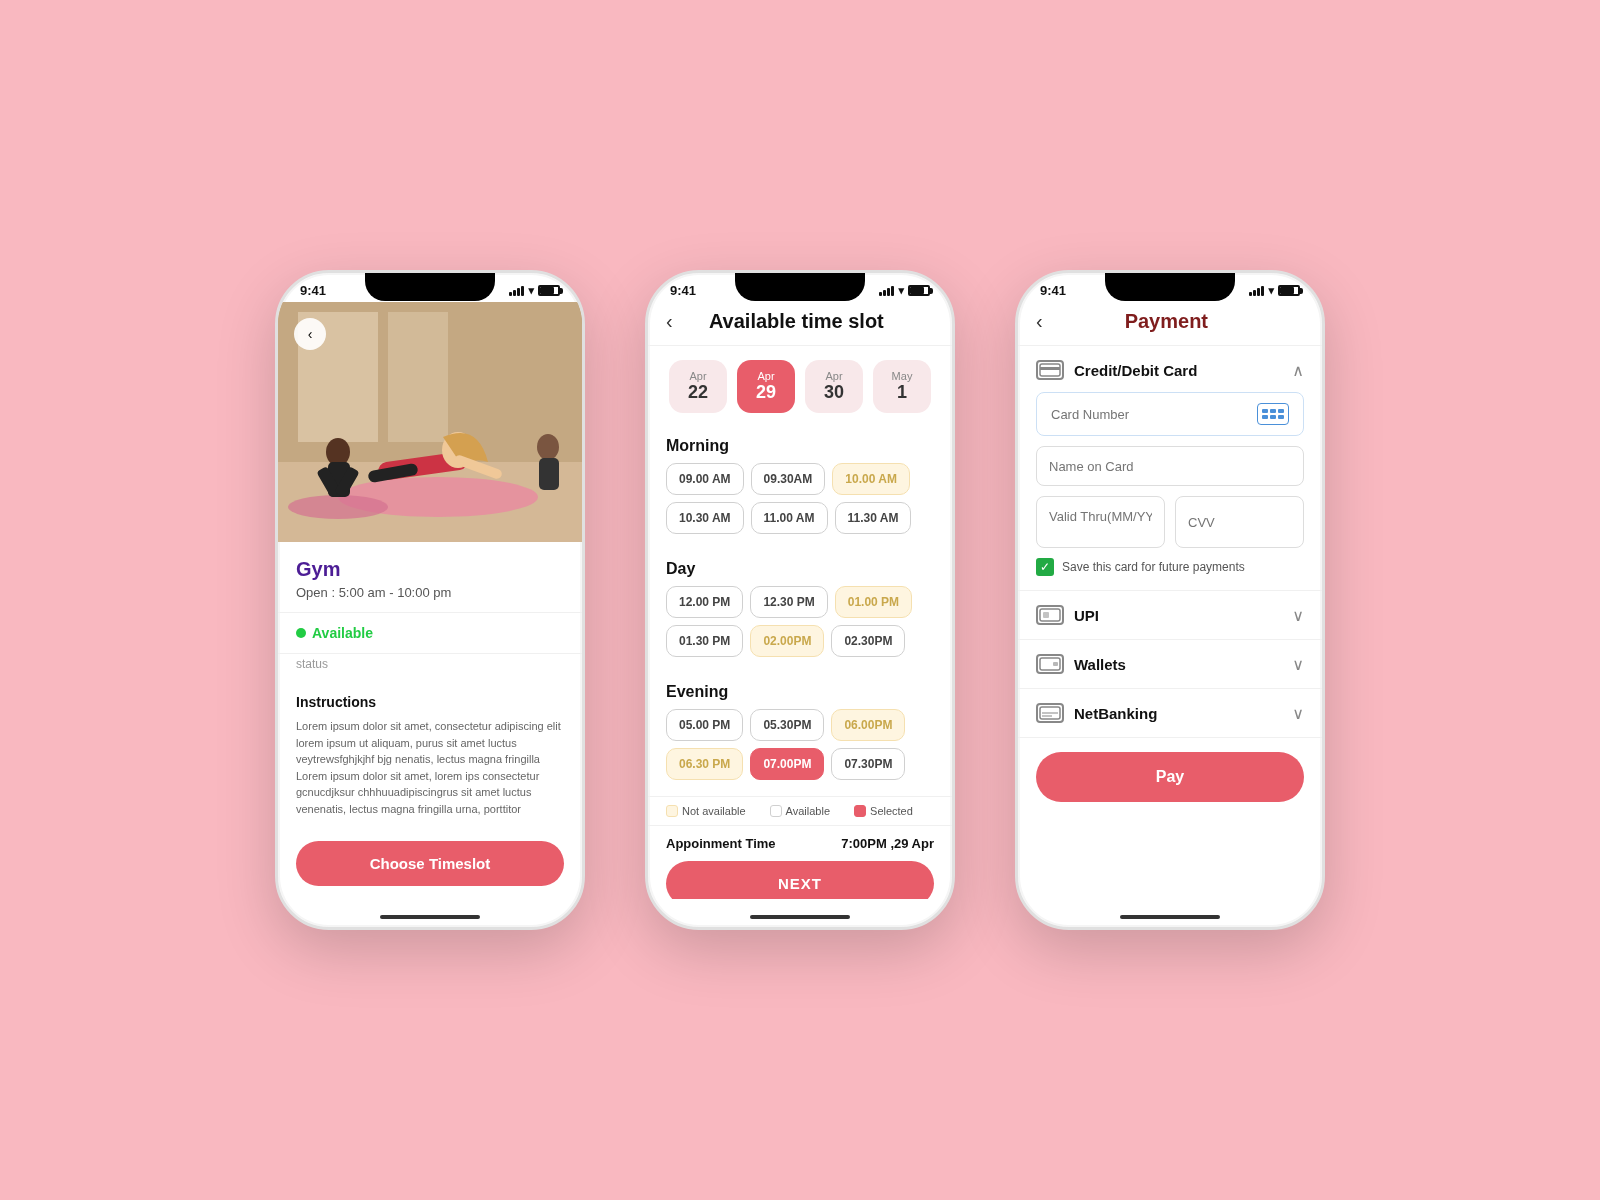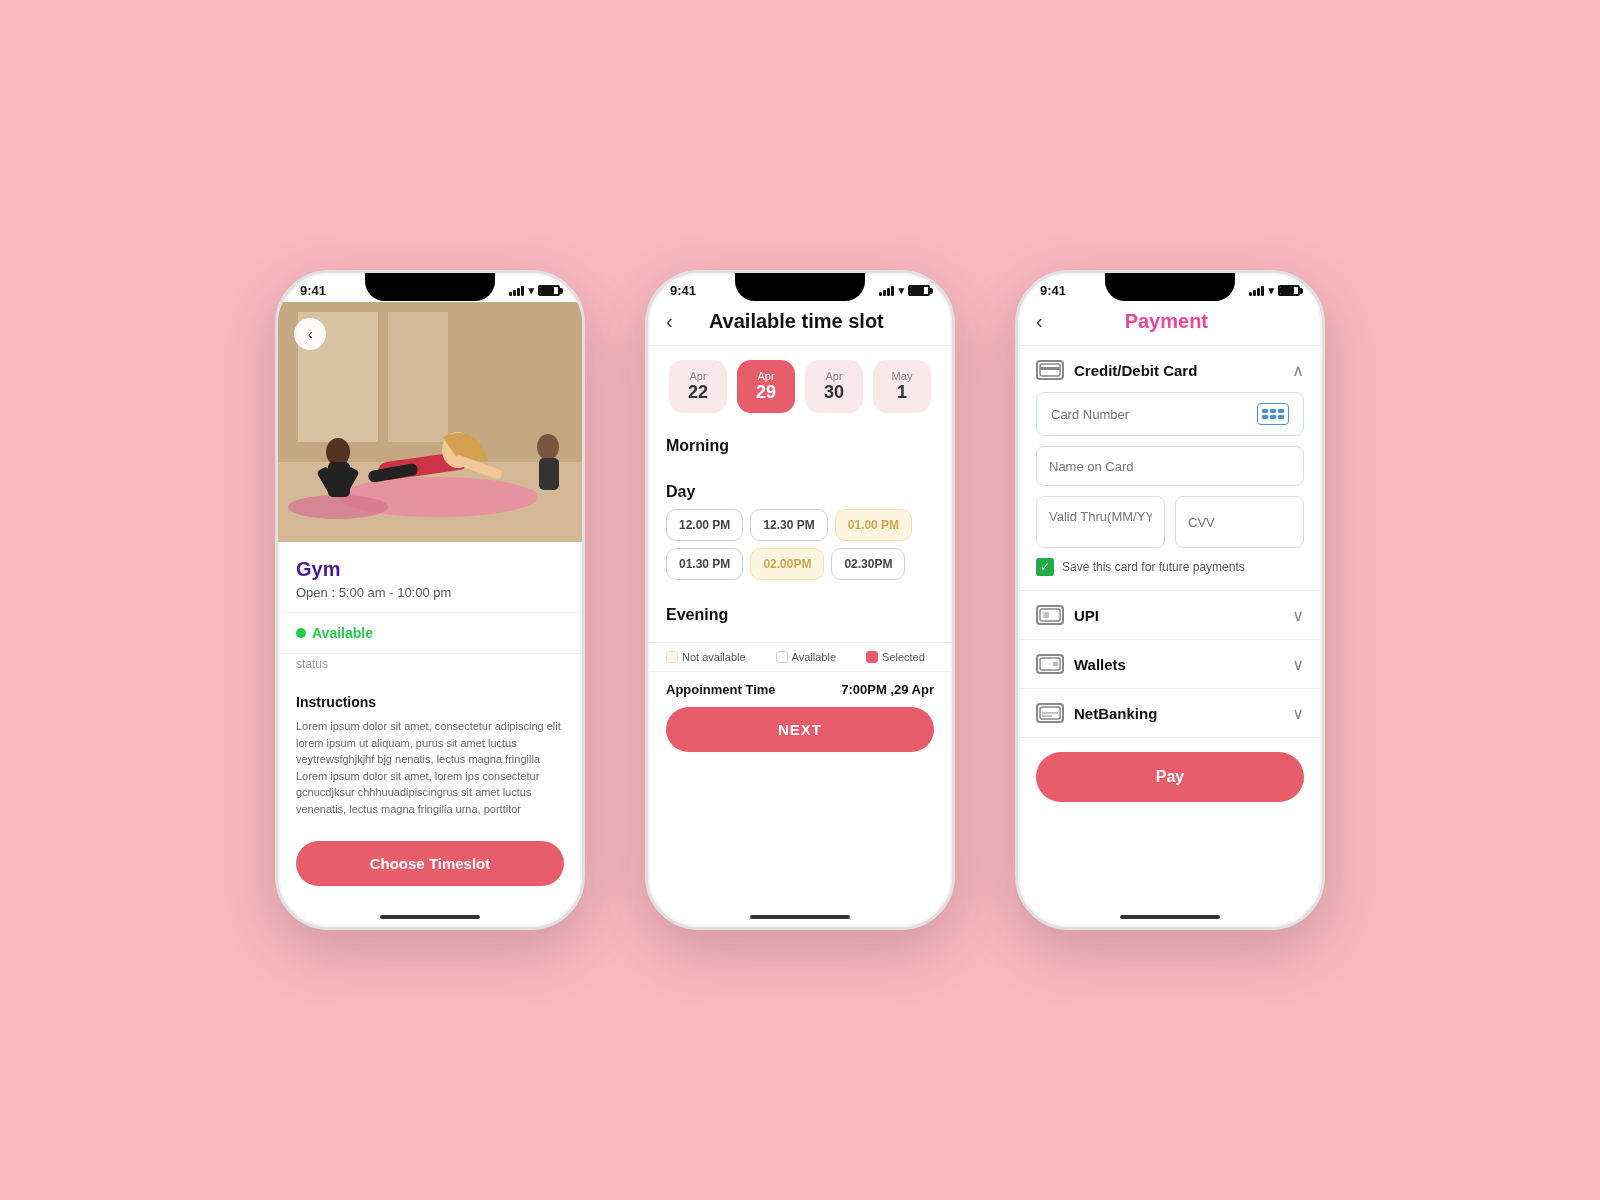--- a/index.html
+++ b/index.html
@@ -201,21 +201,21 @@
       background: #fff;
       color: #333;
     }
     .time-chip.not-available { background: #fef5e0; border-color: #f5e0b0; color: #c9a84c; }
     .time-chip.available { background: #fff; border: 1.5px solid #d0d0d0; color: #444; }
     .time-chip.selected { background: #e85d6a; border-color: #e85d6a; color: #fff; }
 
     .legend {
       display: flex;
       align-items: center;
-      gap: 30px;
+      gap: 24px;
       padding: 8px 18px;
       font-size: 11px;
       color: #555;
       border-top: 1px solid #f0f0f0;
       border-bottom: 1px solid #f0f0f0;
     }
     .legend-item { display: flex; align-items: center; gap: 4px; }
     .legend-dot { width: 12px; height: 12px; border-radius: 3px; }
     .legend-not { background: #fef5e0; border: 1px solid #f5e0b0; }
     .legend-avail { background: #fff; border: 1.5px solid #d0d0d0; }
@@ -251,21 +251,21 @@
       display: flex;
       align-items: center;
       padding: 8px 18px 12px;
       gap: 10px;
       border-bottom: 1px solid #f0f0f0;
     }
     .payment-header .back-arrow { font-size: 20px; color: #333; cursor: pointer; }
     .payment-header .page-title {
       font-size: 20px;
       font-weight: 700;
-      color: #ec4899;
+      color: #7f1d1d;
       flex: 1;
       text-align: center;
       margin-right: 24px;
     }
 
     .payment-section {
       border-bottom: 1px solid #f0f0f0;
       padding: 14px 18px;
     }
     .payment-method-header {
@@ -550,36 +550,52 @@
             <span class="day">30</span>
           </div>
           <div class="date-chip">
             <span class="month">May</span>
             <span class="day">1</span>
           </div>
         </div>
 
         <div class="timeslot-section">
           <div class="section-label">Morning</div>
+          <div class="time-grid">
+            <div class="time-chip available">09.00 AM</div>
+            <div class="time-chip available">09.30AM</div>
+            <div class="time-chip not-available">10.00 AM</div>
+            <div class="time-chip available">10.30 AM</div>
+            <div class="time-chip available">11.00 AM</div>
+            <div class="time-chip available">11.30 AM</div>
+          </div>
         </div>
 
         <div class="timeslot-section">
           <div class="section-label">Day</div>
           <div class="time-grid">
             <div class="time-chip available">12.00 PM</div>
             <div class="time-chip available">12.30 PM</div>
             <div class="time-chip not-available">01.00 PM</div>
             <div class="time-chip available">01.30 PM</div>
             <div class="time-chip not-available">02.00PM</div>
             <div class="time-chip available">02.30PM</div>
           </div>
         </div>
 
         <div class="timeslot-section">
           <div class="section-label">Evening</div>
+          <div class="time-grid">
+            <div class="time-chip available">05.00 PM</div>
+            <div class="time-chip available">05.30PM</div>
+            <div class="time-chip not-available">06.00PM</div>
+            <div class="time-chip not-available">06.30 PM</div>
+            <div class="time-chip selected">07.00PM</div>
+            <div class="time-chip available">07.30PM</div>
+          </div>
         </div>
 
         <div class="legend">
           <div class="legend-item">
             <div class="legend-dot legend-not"></div>
             <span>Not available</span>
           </div>
           <div class="legend-item">
             <div class="legend-dot legend-avail"></div>
             <span>Available</span>

